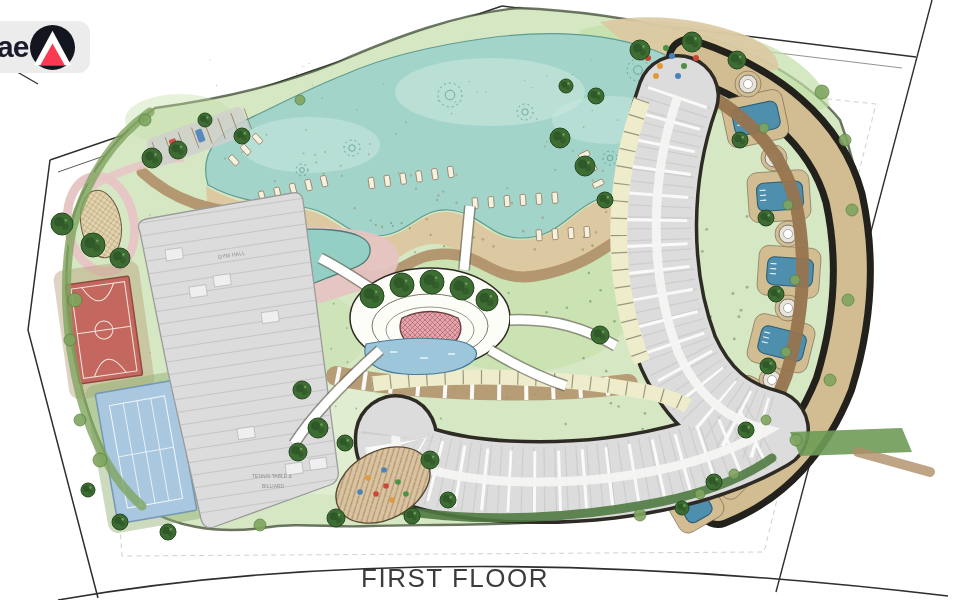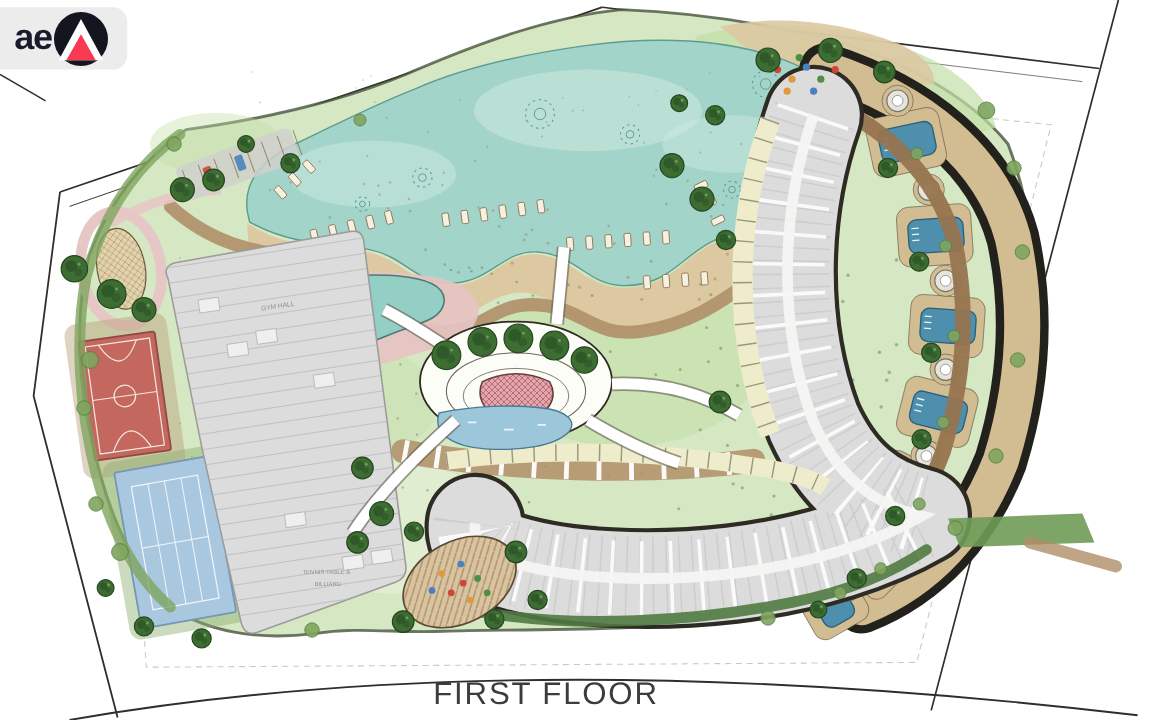--- a/index.html
+++ b/index.html
@@ -1,22 +1,22 @@
 <!DOCTYPE html>
 <html style="--ink: #2e2e2c; --boundary_faint: #c9c9c9; --site_stroke: #3d4a33; --lawn: #d6e7c3; --lawn_bright: #c2dfa6; --lawn_pale: #e4efd5; --lagoon: #a3d4c9; --lagoon_light: #c9e8e0; --lagoon_edge: #5f9c90; --sand: #dcc9a2; --sand2: #d2bd92; --sand_speck: #9b8560; --prom: #b08f68; --pool: #4e8fae; --pool_edge: #2c5e78; --pool_kid: #93cfc5; --pool_kid_edge: #4e7a74; --pond: #9cc7da; --pond_edge: #4a7a94; --deck_pink: #e6c3c2; --path_pink: #e7c6c6; --bldg: #dcdcdc; --bldg_edge: #2e2b24; --bldg_line: #b5b5b5; --bldg_white: #f4f4f2; --bldg_gray_edge: #9b9b9b; --cream: #eeeccb; --cream_tick: #8a8a70; --brown: #96744f; --dark_crescent: #23211c; --court_red: #c4685f; --court_red_edge: #8f4a42; --court_line: #f0e8e0; --court_blue: #a9c8e0; --court_blue_edge: #7596b5; --tree: #3e6d33; --tree_dark: #2a5124; --tree_edge: #24471f; --bush: #7fa55f; --hedge: #4f7a41; --grass_strip: #6f9b57; --amph: #e0a7ad; --amph_edge: #6a3c40; --tan_oval: #d9c3a0; --oval_hatch: #ab8f68; --chair: #f6f0e1; --chair_edge: #8a6f4f; --text_dark: #3c3c3c; --text_faint: #8f8f8f; --dot_red: #cf4636; --dot_orange: #e09a3c; --dot_blue: #4a82bd; --dot_green: #4e8f45; --logo_bg: #ececec; --logo_ink: #191b2c; --logo_mark: #14161f; --logo_red: #f93a52;"><head>
 <meta charset="utf-8">
 <style>
   html,body{margin:0;padding:0;background:#ffffff;}
   #stage{position:relative;width:960px;height:600px;overflow:hidden;background:#fff;
          font-family:"Liberation Sans",sans-serif;}
   #plan{position:absolute;top:0;left:0;width:960px;height:600px;}
   .floor-label{font-family:"Liberation Sans",sans-serif;letter-spacing:1.5px;}
   .tiny-label{font-family:"Liberation Sans",sans-serif;}
-  .logo{position:absolute;top:6px;left:0;width:106px;height:52px;background:var(--logo_bg,#ececec);
-        border-radius:0 12px 12px 0;display:flex;align-items:center;box-sizing:border-box;padding-left:1px;justify-content:center;}
+  .logo{position:absolute;top:21px;left:0;width:90px;height:52px;background:var(--logo_bg,#ececec);
+        border-radius:0 12px 12px 0;display:flex;align-items:center;box-sizing:border-box;padding-left:1px;}
   .logo-text{font-size:30px;font-weight:700;color:var(--logo_ink,#191b2c);letter-spacing:-1px;margin-left:-4px;line-height:1;}
   .logo-mark{width:47px;height:47px;margin-left:1px;flex:0 0 auto;}
 </style>
 </head>
 <body>
 
 <div id="stage">
 <svg id="plan" viewBox="0 0 960 600">
   <defs>
     <pattern id="pinkx" width="5" height="5" patternUnits="userSpaceOnUse">

